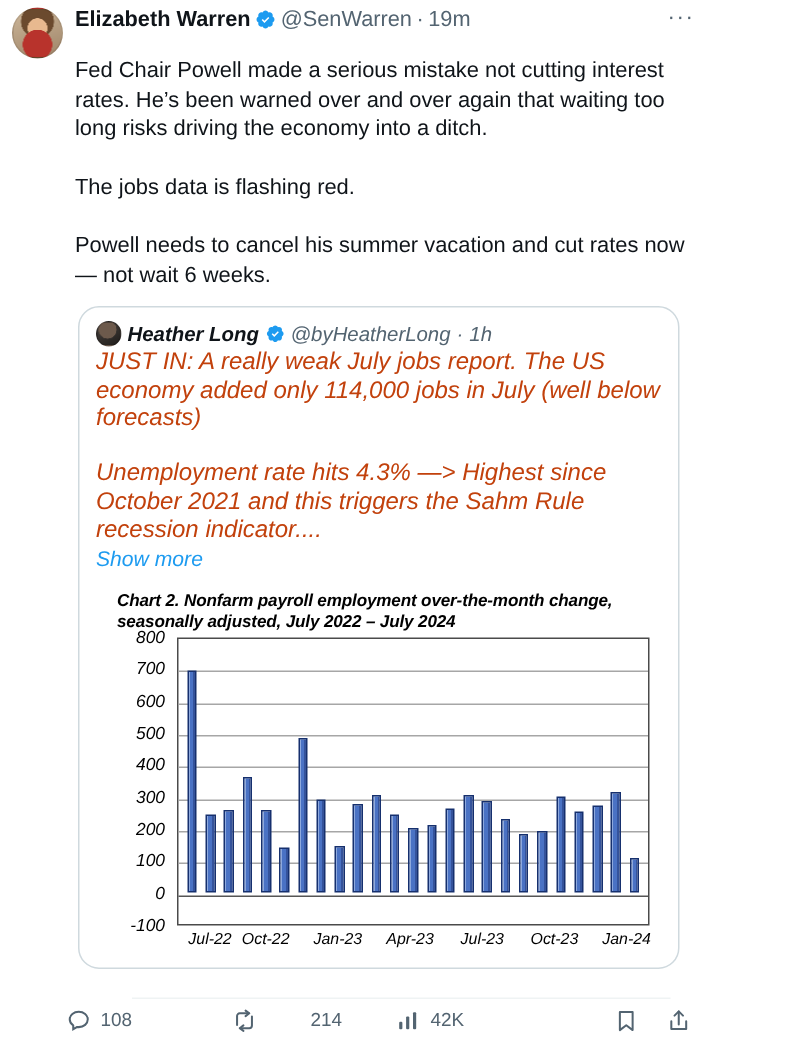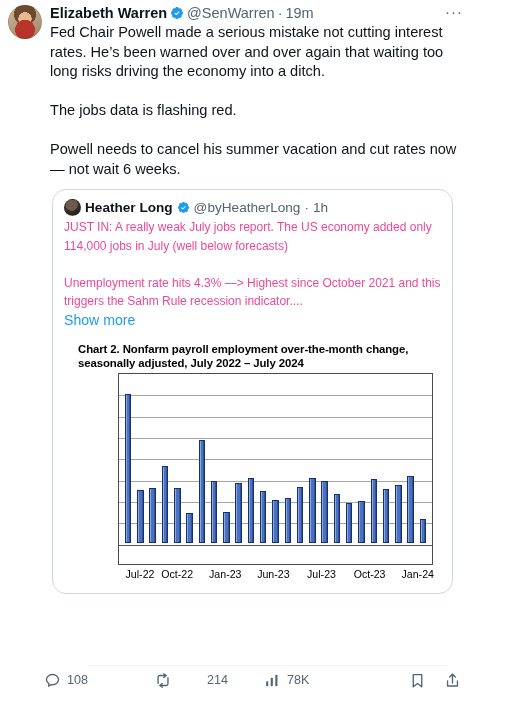--- a/index.html
+++ b/index.html
@@ -28,38 +28,38 @@
   .nameline { display:flex; align-items:center; gap:3px; font-size:14.5px; line-height:18px; white-space:nowrap; }
   .dispname { font-weight:bold; color:#0f1419; }
   .verified { width:14px; height:14px; flex:0 0 14px; display:inline-block; }
   .handle, .dot, .time { color:#536471; font-weight:normal; font-size:14.5px; }
   .more-dots {
     position:absolute; right:10px; top:6px; width:22px; height:16px;
     color:#536471; font-size:15px; line-height:12px; text-align:center; letter-spacing:1px;
   }
 
   
-  .body-text { font-size:14.6px; line-height:19.5px; color:#0f1419; white-space:pre-wrap; margin-top:1px; }
+  .body-text { font-size:14.6px; line-height:19.5px; color:#0f1419; white-space:pre-wrap; margin-top:16px; }
 
   
   .quote {
     margin:10px 12px 0 44px; border:1px solid #cfd9de; border-radius:14px;
-    padding:9px 11px 0 11px; overflow:hidden; background:#fff;
+    padding:9px 11px 0 11px; overflow:hidden; background:#fff;font-style:italic;
   }
   .q-nameline { display:flex; align-items:center; gap:4px; font-size:13.6px; line-height:17px; white-space:nowrap; }
   .q-avatar {
     width:17px; height:17px; border-radius:50%; flex:0 0 17px;
     background: radial-gradient(circle at 45% 32%, #6d5a4c 0 45%, rgba(109,90,76,0) 46%),
                 linear-gradient(150deg,#4a4440,#201d1b);
     border:1px solid rgba(0,0,0,.1);
   }
   .q-name { font-weight:bold; color:#0f1419; }
   .q-verified { width:13px; height:13px; flex:0 0 13px; display:inline-block; }
   .q-handle, .q-dot, .q-time { color:#536471; font-weight:normal; }
-  .q-text { font-size:12px; line-height:18.6px; color:#ec4899; white-space:pre-wrap; margin-top:2px; }
+  .q-text { font-size:16px; line-height:18.6px; color:#c2410c; white-space:pre-wrap; margin-top:2px; }
   .show-more { color:#1d9bf0; font-size:14.1px; line-height:19px; cursor:pointer; display:inline-block; margin-top:0px; }
 
   
   .chart-wrap { margin:12px 0 0 0; padding:0 0 8px 0; }
   .chart-title { font-size:11.4px; font-weight:bold; line-height:14px; color:#000; letter-spacing:-0.1px; padding-left:14px; }
   .chart-unit { font-size:10.3px; color:#000; margin-top:8px; padding-left:14px; }
 
   .plot-block { position:relative; height:212px; margin-top:3px; }
   .ylabels { position:absolute; left:0; top:0; width:50px; height:192px; }
   .ylabels div {
@@ -143,20 +143,32 @@
 
 Unemployment rate hits 4.3% —&gt; Highest since October 2021 and this triggers the Sahm Rule recession indicator....</div>
     <div class="show-more">Show more</div>
 
     
     <div class="chart-wrap">
       <div class="chart-title">Chart 2. Nonfarm payroll employment over-the-month change,</div>
       <div class="chart-title">seasonally adjusted, July 2022 – July 2024</div>
 
       <div class="plot-block">
+        <div class="ylabels" id="ylabels">
+            <div style="top: 0px;">800</div>
+            <div style="top: 21.3333px;">700</div>
+            <div style="top: 42.6667px;">600</div>
+            <div style="top: 64px;">500</div>
+            <div style="top: 85.3333px;">400</div>
+            <div style="top: 106.667px;">300</div>
+            <div style="top: 128px;">200</div>
+            <div style="top: 149.333px;">100</div>
+            <div style="top: 170.667px;">0</div>
+            <div style="top: 192px;">-100</div>
+          </div>
         <div class="plot" id="plot">
           <div id="gridlines">
               <div class="grid" style="top: 21.3333px;"></div>
               <div class="grid" style="top: 42.6667px;"></div>
               <div class="grid" style="top: 64px;"></div>
               <div class="grid" style="top: 85.3333px;"></div>
               <div class="grid" style="top: 106.667px;"></div>
               <div class="grid" style="top: 128px;"></div>
               <div class="grid" style="top: 149.333px;"></div>
               <div class="zeroline" style="top: 170.667px;"></div>
@@ -236,21 +248,21 @@
               </div>
               <div class="slot">
                 <div class="bar" title="Jul-24: 109" style="height: 23.2533px; bottom: 21.3333px;"></div>
               </div>
             </div>
         </div>
         <div class="xlabels" id="xlabels">
             <span style="left: 22px; text-align: center;">Jul-22</span>
             <span style="left: 59.14px;">Oct-22</span>
             <span style="left: 107.26px;">Jan-23</span>
-            <span style="left: 155.38px;">Jun-23</span>
+            <span style="left: 155.38px;">Apr-23</span>
             <span style="left: 203.5px;">Jul-23</span>
             <span style="left: 251.62px;">Oct-23</span>
             <span style="left: 299.74px;">Jan-24</span>
             <span style="left: 352px;">Apr-24</span>
             <span style="left: 395.98px;">Jul-24</span>
           </div>
       </div>
     </div>
   </div>
 
@@ -284,21 +296,21 @@
     <div class="act a4">
       <span>
         <svg width="17" height="17" viewBox="0 0 24 24">
             <g fill="#536471">
               <rect x="3" y="13" width="3" height="7" rx="1"></rect>
               <rect x="9.5" y="8" width="3" height="12" rx="1"></rect>
               <rect x="16" y="4" width="3" height="16" rx="1"></rect>
             </g>
           </svg>
       </span>
-      <span>78K</span>
+      <span>42K</span>
     </div>
 
     <div class="spacer"></div>
 
     <div class="act act-icon-only">
       <span>
         <svg width="17" height="17" viewBox="0 0 24 24">
             <path fill="none" stroke="#536471" stroke-width="1.9" stroke-linejoin="round" d="M6 3.8h12v17l-6-4.6-6 4.6z"></path>
           </svg>
       </span>

